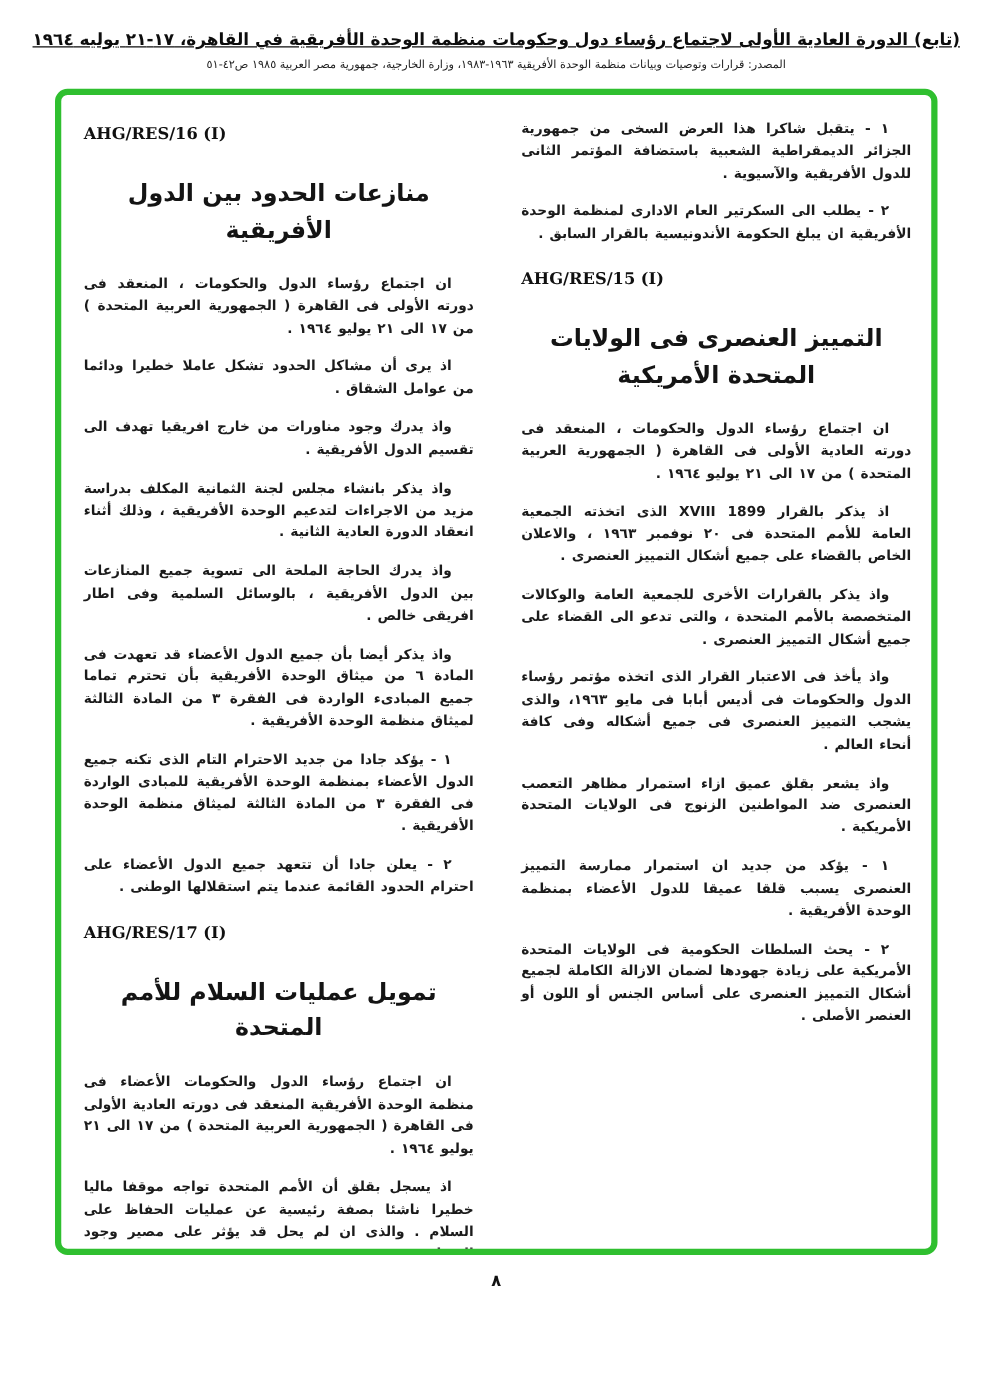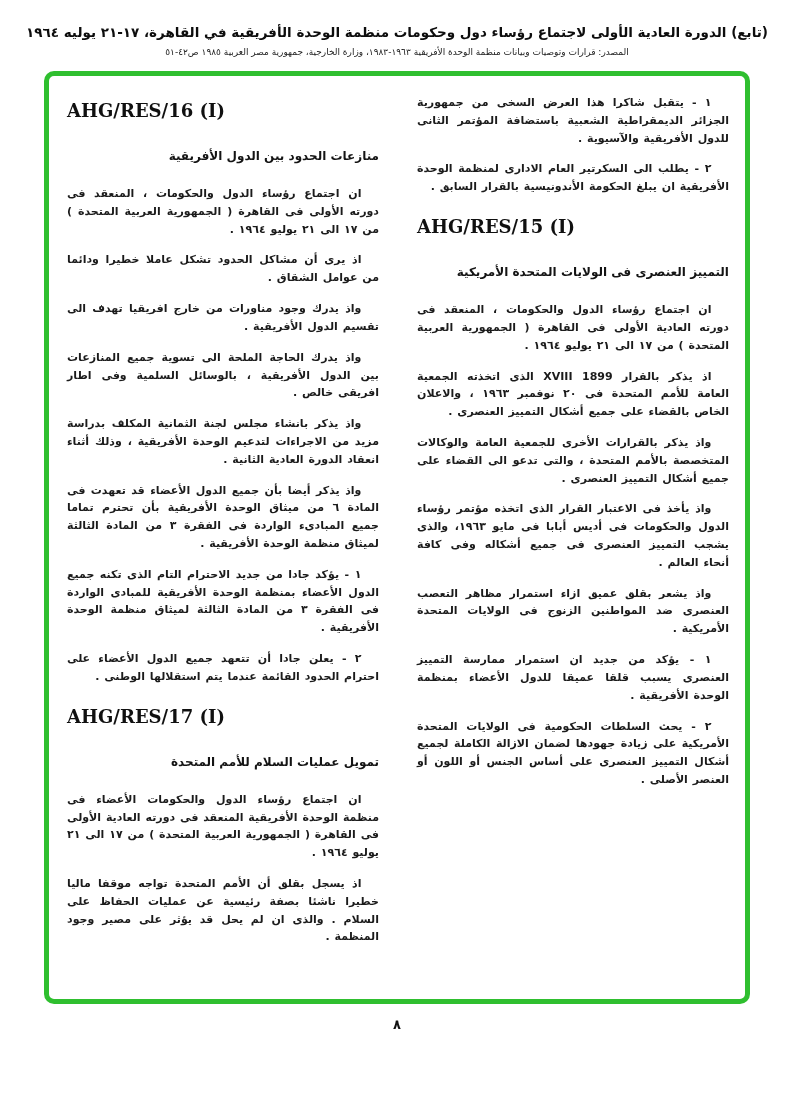--- a/index.html
+++ b/index.html
@@ -18,20 +18,21 @@
   .doc-header {
     text-align: center;
     padding-top: 24px;
     direction: rtl;
   }
   .header-line1 {
     font-size: 13.5px;
     font-weight: bold;
     color: #0d0d0d;
     letter-spacing: 0.2px;
+    text-decoration: underline;
   }
   .header-line2 {
     font-size: 9px;
     font-weight: normal;
     color: #222;
     margin-top: 7px;
   }
   .frame {
     box-sizing: border-box;
     width: 706px;
@@ -52,29 +53,30 @@
     flex: 1 1 0;
     direction: rtl;
     text-align: justify;
     min-width: 0;
   }
   .res-code {
     direction: ltr;
     text-align: left;
     font-family: "DejaVu Serif", serif;
     font-weight: bold;
-    font-size: 18px;
+    font-size: 13px;
     color: #101010;
     margin: 20px 0 26px 0;
   }
   .col > .res-code:first-child {
     margin-top: 6px;
   }
   .res-title {
-    font-size: 12px;
+    text-align: center;
+    font-size: 19px;
     font-weight: bold;
     color: #141414;
     margin: 0 0 20px 0;
     line-height: 1.5;
   }
   .para {
     font-size: 11px;
     line-height: 1.62;
     margin: 0 0 13px 0;
     text-indent: 1.6em;
@@ -104,22 +106,22 @@
 
   <div class="frame">
     <div class="columns">
 
       <section class="col">
         <div class="res-code">AHG/RES/16 (I)</div>
         <h3 class="res-title">منازعات الحدود بين الدول الأفريقية</h3>
         <p class="para">ان اجتماع رؤساء الدول والحكومات ، المنعقد فى دورته الأولى فى القاهرة ( الجمهورية العربية المتحدة ) من ١٧ الى ٢١ يوليو ١٩٦٤ .</p>
         <p class="para">اذ يرى أن مشاكل الحدود تشكل عاملا خطيرا ودائما من عوامل الشقاق .</p>
         <p class="para">واذ يدرك وجود مناورات من خارج افريقيا تهدف الى تقسيم الدول الأفريقية .</p>
+        <p class="para">واذ يذكر بانشاء مجلس لجنة الثمانية المكلف بدراسة مزيد من الاجراءات لتدعيم الوحدة الأفريقية ، وذلك أثناء انعقاد الدورة العادية الثانية .</p>
         <p class="para">واذ يدرك الحاجة الملحة الى تسوية جميع المنازعات بين الدول الأفريقية ، بالوسائل السلمية وفى اطار افريقى خالص .</p>
-        <p class="para">واذ يذكر بانشاء مجلس لجنة الثمانية المكلف بدراسة مزيد من الاجراءات لتدعيم الوحدة الأفريقية ، وذلك أثناء انعقاد الدورة العادية الثانية .</p>
         <p class="para">واذ يذكر أيضا بأن جميع الدول الأعضاء قد تعهدت فى المادة ٦ من ميثاق الوحدة الأفريقية بأن تحترم تماما جميع المبادىء الواردة فى الفقرة ٣ من المادة الثالثة لميثاق منظمة الوحدة الأفريقية .</p>
         <p class="para">١ - يؤكد جادا من جديد الاحترام التام الذى تكنه جميع الدول الأعضاء بمنظمة الوحدة الأفريقية للمبادى الواردة فى الفقرة ٣ من المادة الثالثة لميثاق منظمة الوحدة الأفريقية .</p>
         <p class="para">٢ - يعلن جادا أن تتعهد جميع الدول الأعضاء على احترام الحدود القائمة عندما يتم استقلالها الوطنى .</p>
         <div class="res-code">AHG/RES/17 (I)</div>
         <h3 class="res-title">تمويل عمليات السلام للأمم المتحدة</h3>
         <p class="para">ان اجتماع رؤساء الدول والحكومات الأعضاء فى منظمة الوحدة الأفريقية المنعقد فى دورته العادية الأولى فى القاهرة ( الجمهورية العربية المتحدة ) من ١٧ الى ٢١ يوليو ١٩٦٤ .</p>
         <p class="para">اذ يسجل بقلق أن الأمم المتحدة تواجه موقفا ماليا خطيرا ناشئا بصفة رئيسية عن عمليات الحفاظ على السلام . والذى ان لم يحل قد يؤثر على مصير وجود المنظمة .</p>
       </section>
 
       <section class="col">

